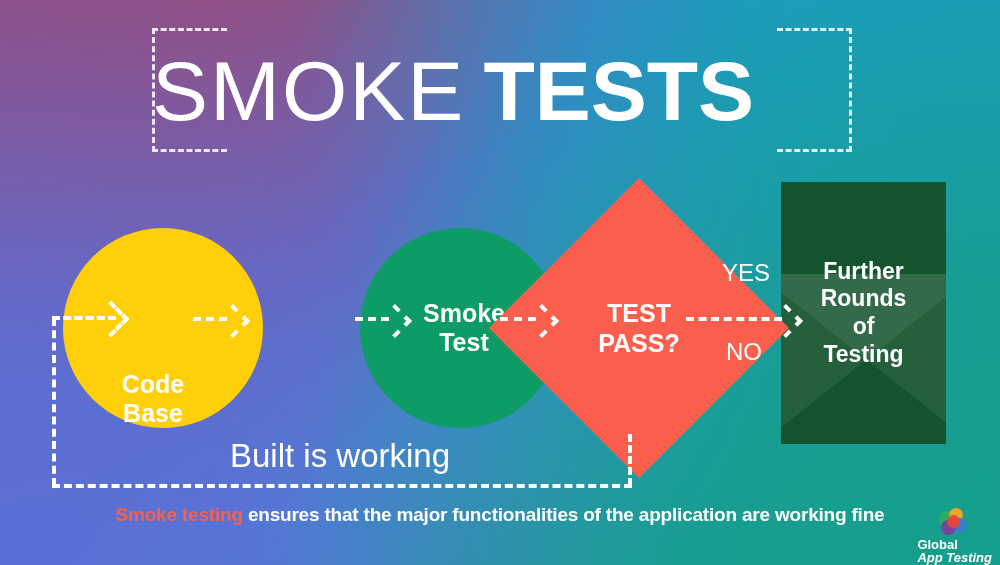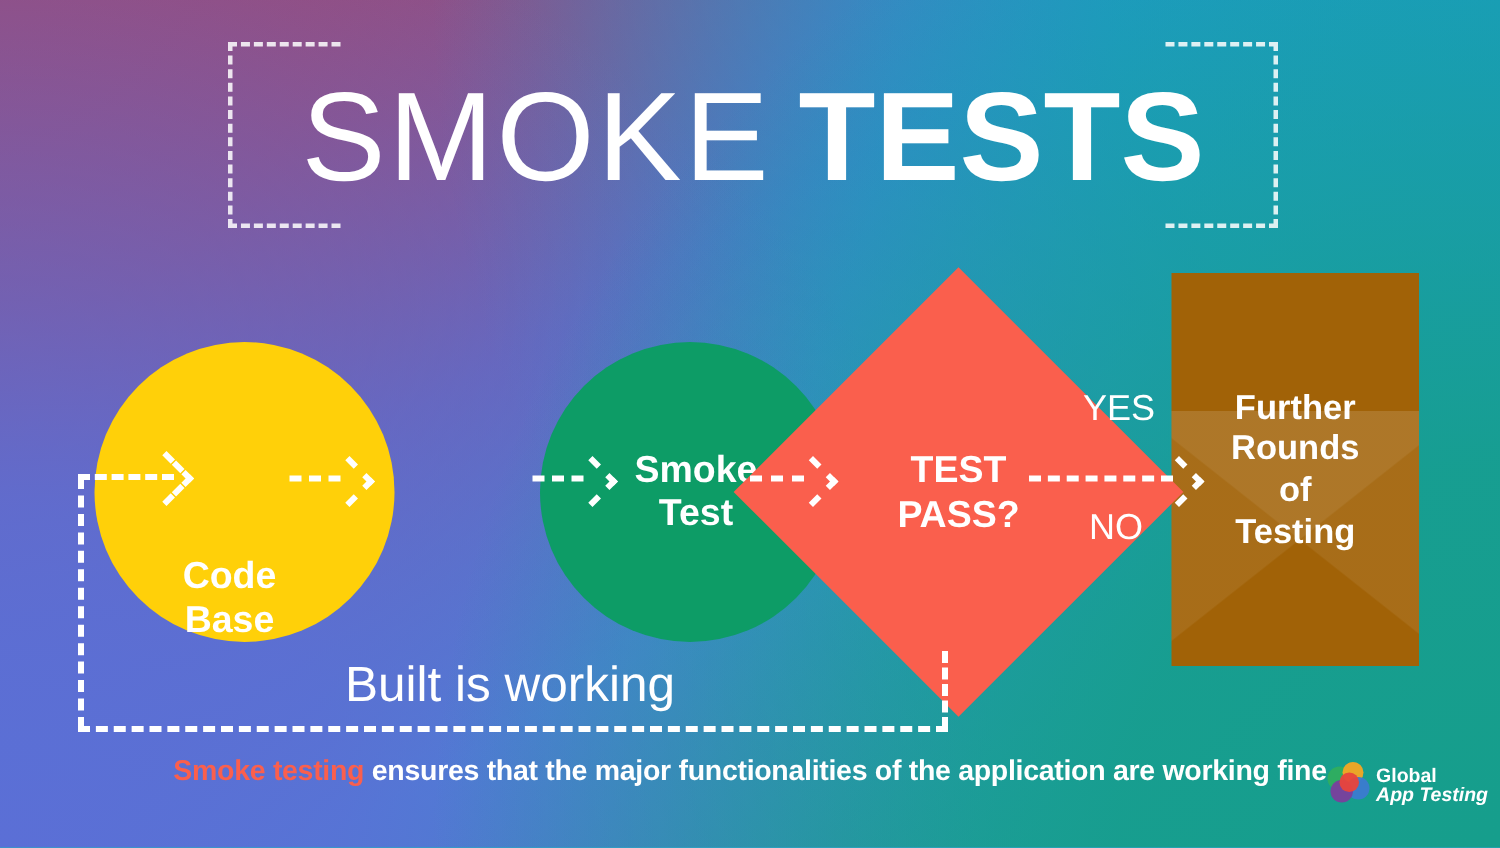--- a/index.html
+++ b/index.html
@@ -18,21 +18,21 @@
   .bg.bl{background:radial-gradient(circle at 0% 100%, rgba(91,111,214,1) 0%, rgba(91,111,214,0.85) 20%, rgba(91,111,214,0) 58%);}
   .bg.br{background:radial-gradient(circle at 100% 100%, rgba(22,158,140,1) 0%, rgba(22,158,140,0.9) 22%, rgba(22,158,140,0) 62%);}
 
   
   .title-wrap{position:absolute;left:152px;top:28px;width:700px;height:132px;}
   .corner{position:absolute;width:72px;height:118px;}
   .corner.l{left:0;top:0;border-left:3px dashed rgba(255,255,255,.85);border-top:3px dashed rgba(255,255,255,.85);border-bottom:3px dashed rgba(255,255,255,.85);}
   .corner.r{right:0;top:0;border-right:3px dashed rgba(255,255,255,.85);border-top:3px dashed rgba(255,255,255,.85);border-bottom:3px dashed rgba(255,255,255,.85);}
   .corner.l::after,.corner.r::after{content:"";position:absolute;top:3px;bottom:3px;width:34px;background:transparent;}
   .title{
-    position:absolute;left:0;right:0;top:14px;text-align:center;
+    position:absolute;left:0;right:0;top:14px;
     font-size:84px;line-height:98px;color:#ffffff;letter-spacing:1px;white-space:nowrap;
   }
   .title .light{font-weight:300;letter-spacing:2px;}
   .title .bold{font-weight:700;letter-spacing:0px;}
 
   
   .circle{position:absolute;border-radius:50%;display:flex;align-items:center;justify-content:center;
           color:#fff;font-weight:700;text-align:center;line-height:1.16;font-size:25px;}
   #c1{left:63px;top:228px;width:200px;height:200px;background:#FFD009;z-index:3;align-items:flex-end;}
   #c2{left:230px;top:228px;width:200px;height:200px;background:#00BE85;z-index:2;}
@@ -40,21 +40,21 @@
   .circle .lbl{position:relative;z-index:2;}
   #c1 .lbl{transform:translateX(-10px);}
   #c2 .lbl{transform:translateX(10px);}
   #c3 .lbl{transform:translateX(4px);}
 
   .diamond{position:absolute;left:533px;top:222px;width:212px;height:212px;z-index:4;}
   .diamond .shape{position:absolute;inset:0;background:#FA5F4D;transform:rotate(45deg);}
   .diamond .lbl{position:absolute;inset:0;display:flex;align-items:center;justify-content:center;
                 color:#fff;font-weight:700;font-size:25px;line-height:1.2;text-align:center;}
 
-  .rect{position:absolute;left:781px;top:182px;width:165px;height:262px;background:#a16207;z-index:3;overflow:hidden;}
+  .rect{position:absolute;left:781px;top:182px;width:165px;height:262px;background:#14532d;z-index:3;overflow:hidden;}
   .rect .mountain{position:absolute;left:-22px;bottom:0;width:215px;height:170px;
       background:linear-gradient(to top right,transparent 49.6%,rgba(255,255,255,.07) 50%),
                  linear-gradient(to top left,transparent 49.6%,rgba(255,255,255,.07) 50%);}
   .rect .lbl{position:absolute;inset:0;display:flex;align-items:center;justify-content:center;
              color:#fff;font-weight:700;font-size:23px;line-height:1.2;text-align:center;}
 
   
   .arrow{position:absolute;z-index:6;}
   .arrow .line{position:absolute;top:50%;left:0;height:0;border-top:4px dashed #ffffff;transform:translateY(-2px);}
   .arrow .head{position:absolute;top:50%;width:20px;height:20px;margin-top:-10px;
@@ -74,21 +74,21 @@
   #loop-head{left:98px;top:306px;width:22px;height:22px;border-top:4px dashed #fff;border-right:4px dashed #fff;transform:rotate(45deg);}
 
   .rejected{position:absolute;left:140px;top:437px;width:400px;text-align:center;
             color:#fff;font-size:33px;font-weight:400;z-index:7;}
 
   
   .caption{position:absolute;left:0;right:0;top:492px;height:34px;
            display:flex;align-items:flex-end;justify-content:center;z-index:8;}
   .caption .txt{font-size:19px;font-weight:700;color:#fff;white-space:nowrap;letter-spacing:-0.2px;}
   .caption .txt .hl{color:#FA5F4D;}
-  .logo{position:absolute;right:8px;top:508px;display:flex;align-items:center;z-index:9;}
+  .logo{position:absolute;right:8px;top:508px;display:flex;align-items:center;z-index:9;flex-direction:column;}
   .logo .mark{width:30px;height:30px;position:relative;margin-right:2px;}
   .logo .mark i{position:absolute;display:block;border-radius:50%;opacity:.95;}
   .logo .mark i.p1{left:0;top:3px;width:16px;height:16px;background:#2fae5f;}
   .logo .mark i.p2{left:10px;top:0;width:14px;height:14px;background:#f5a623;}
   .logo .mark i.p3{left:13px;top:10px;width:15px;height:15px;background:#3b7bd0;}
   .logo .mark i.p4{left:2px;top:12px;width:15px;height:15px;background:#7a3f9d;}
   .logo .mark i.p5{left:8px;top:7px;width:13px;height:13px;background:#e8453c;}
   .logo .words{display:flex;flex-direction:column;line-height:1.02;color:#fff;}
   .logo .words b{font-size:13px;font-weight:700;}
   .logo .words span{font-size:13px;font-weight:700;font-style:italic;}

